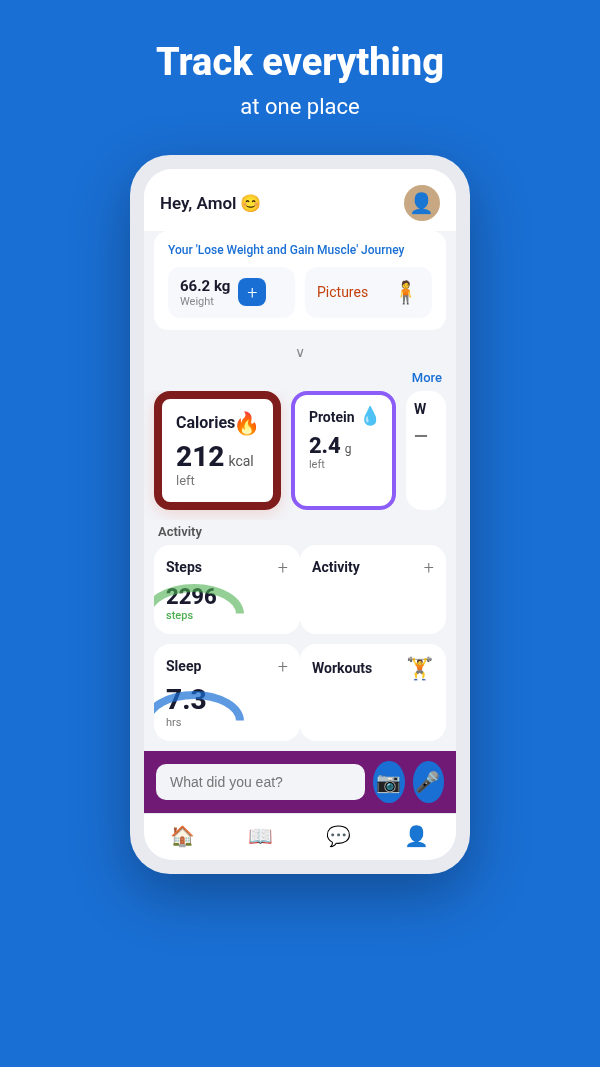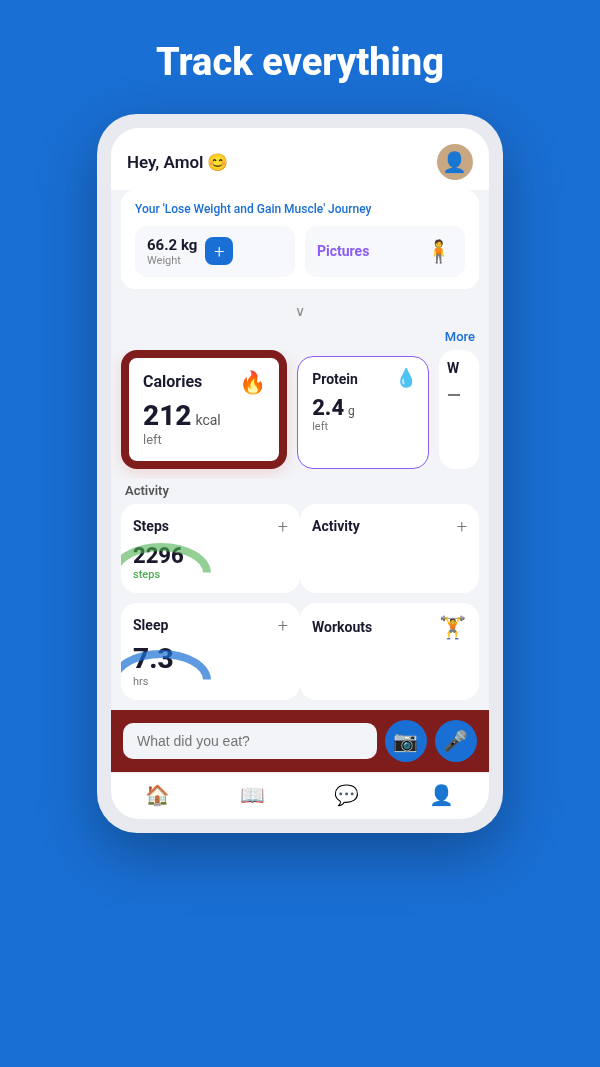--- a/index.html
+++ b/index.html
@@ -36,21 +36,21 @@
     .hero-tagline {
       font-size: 16px;
       font-weight: 400;
       opacity: 0.9;
       margin-bottom: 30px;
     }
 
     
     .phone-wrapper {
       position: relative;
-      width: 406px;
+      width: 340px;
       margin: 0 auto;
     }
 
     .phone-shell {
       background: #e8eaf0;
       border-radius: 40px;
       padding: 14px;
       box-shadow: 0 20px 60px rgba(0,0,0,0.3);
       position: relative;
     }
@@ -150,22 +150,22 @@
       background: #f7f8fc;
       border-radius: 12px;
       padding: 10px 12px;
       display: flex;
       align-items: center;
       justify-content: space-between;
     }
 
     .pictures-label {
       font-size: 14px;
-      font-weight: 700;
-      color: #8b5cf6;
+      font-weight: 400;
+      color: #c2410c;
     }
 
     .body-emoji {
       font-size: 22px;
     }
 
     .chevron-row {
       text-align: center;
       padding: 4px 0 6px;
       font-size: 14px;
@@ -232,24 +232,23 @@
     .calories-left {
       font-size: 13px;
       color: #777;
     }
 
     
     .protein-card {
       flex: 1;
       background: white;
       border-radius: 16px;
-      border: 1px solid #8b5cf6;
+      border: 4px solid #8b5cf6;
       padding: 14px;
       position: relative;
-      margin-top: 6px;
     }
 
     .protein-card-title {
       font-size: 14px;
       font-weight: 700;
       color: #1a1a2e;
       margin-bottom: 4px;
     }
 
     .protein-icon {
@@ -416,21 +415,21 @@
       border-radius: 16px;
       padding: 12px;
     }
 
     .workout-emoji {
       font-size: 22px;
     }
 
     
     .bottom-bar {
-      background: #7f1d1d;
+      background: #701a75;
       padding: 10px 12px;
       display: flex;
       gap: 8px;
       align-items: center;
     }
 
     .food-input {
       flex: 1;
       background: #f2f4f8;
       border-radius: 10px;
@@ -486,20 +485,21 @@
 
     .nav-item.active {
       color: #1a6fd4;
     }
   </style>
 </head>
 <body>
 
 <div class="hero-section">
   <div class="hero-title">Track everything</div>
+  <div class="hero-subtitle">at one place</div>
 </div>
 
 <div class="phone-wrapper">
   <div class="phone-shell">
     <div class="phone-screen">
 
       <div class="app-header">
         <div class="greeting">Hey, Amol 😊</div>
         <div class="avatar">👤</div>
       </div>

